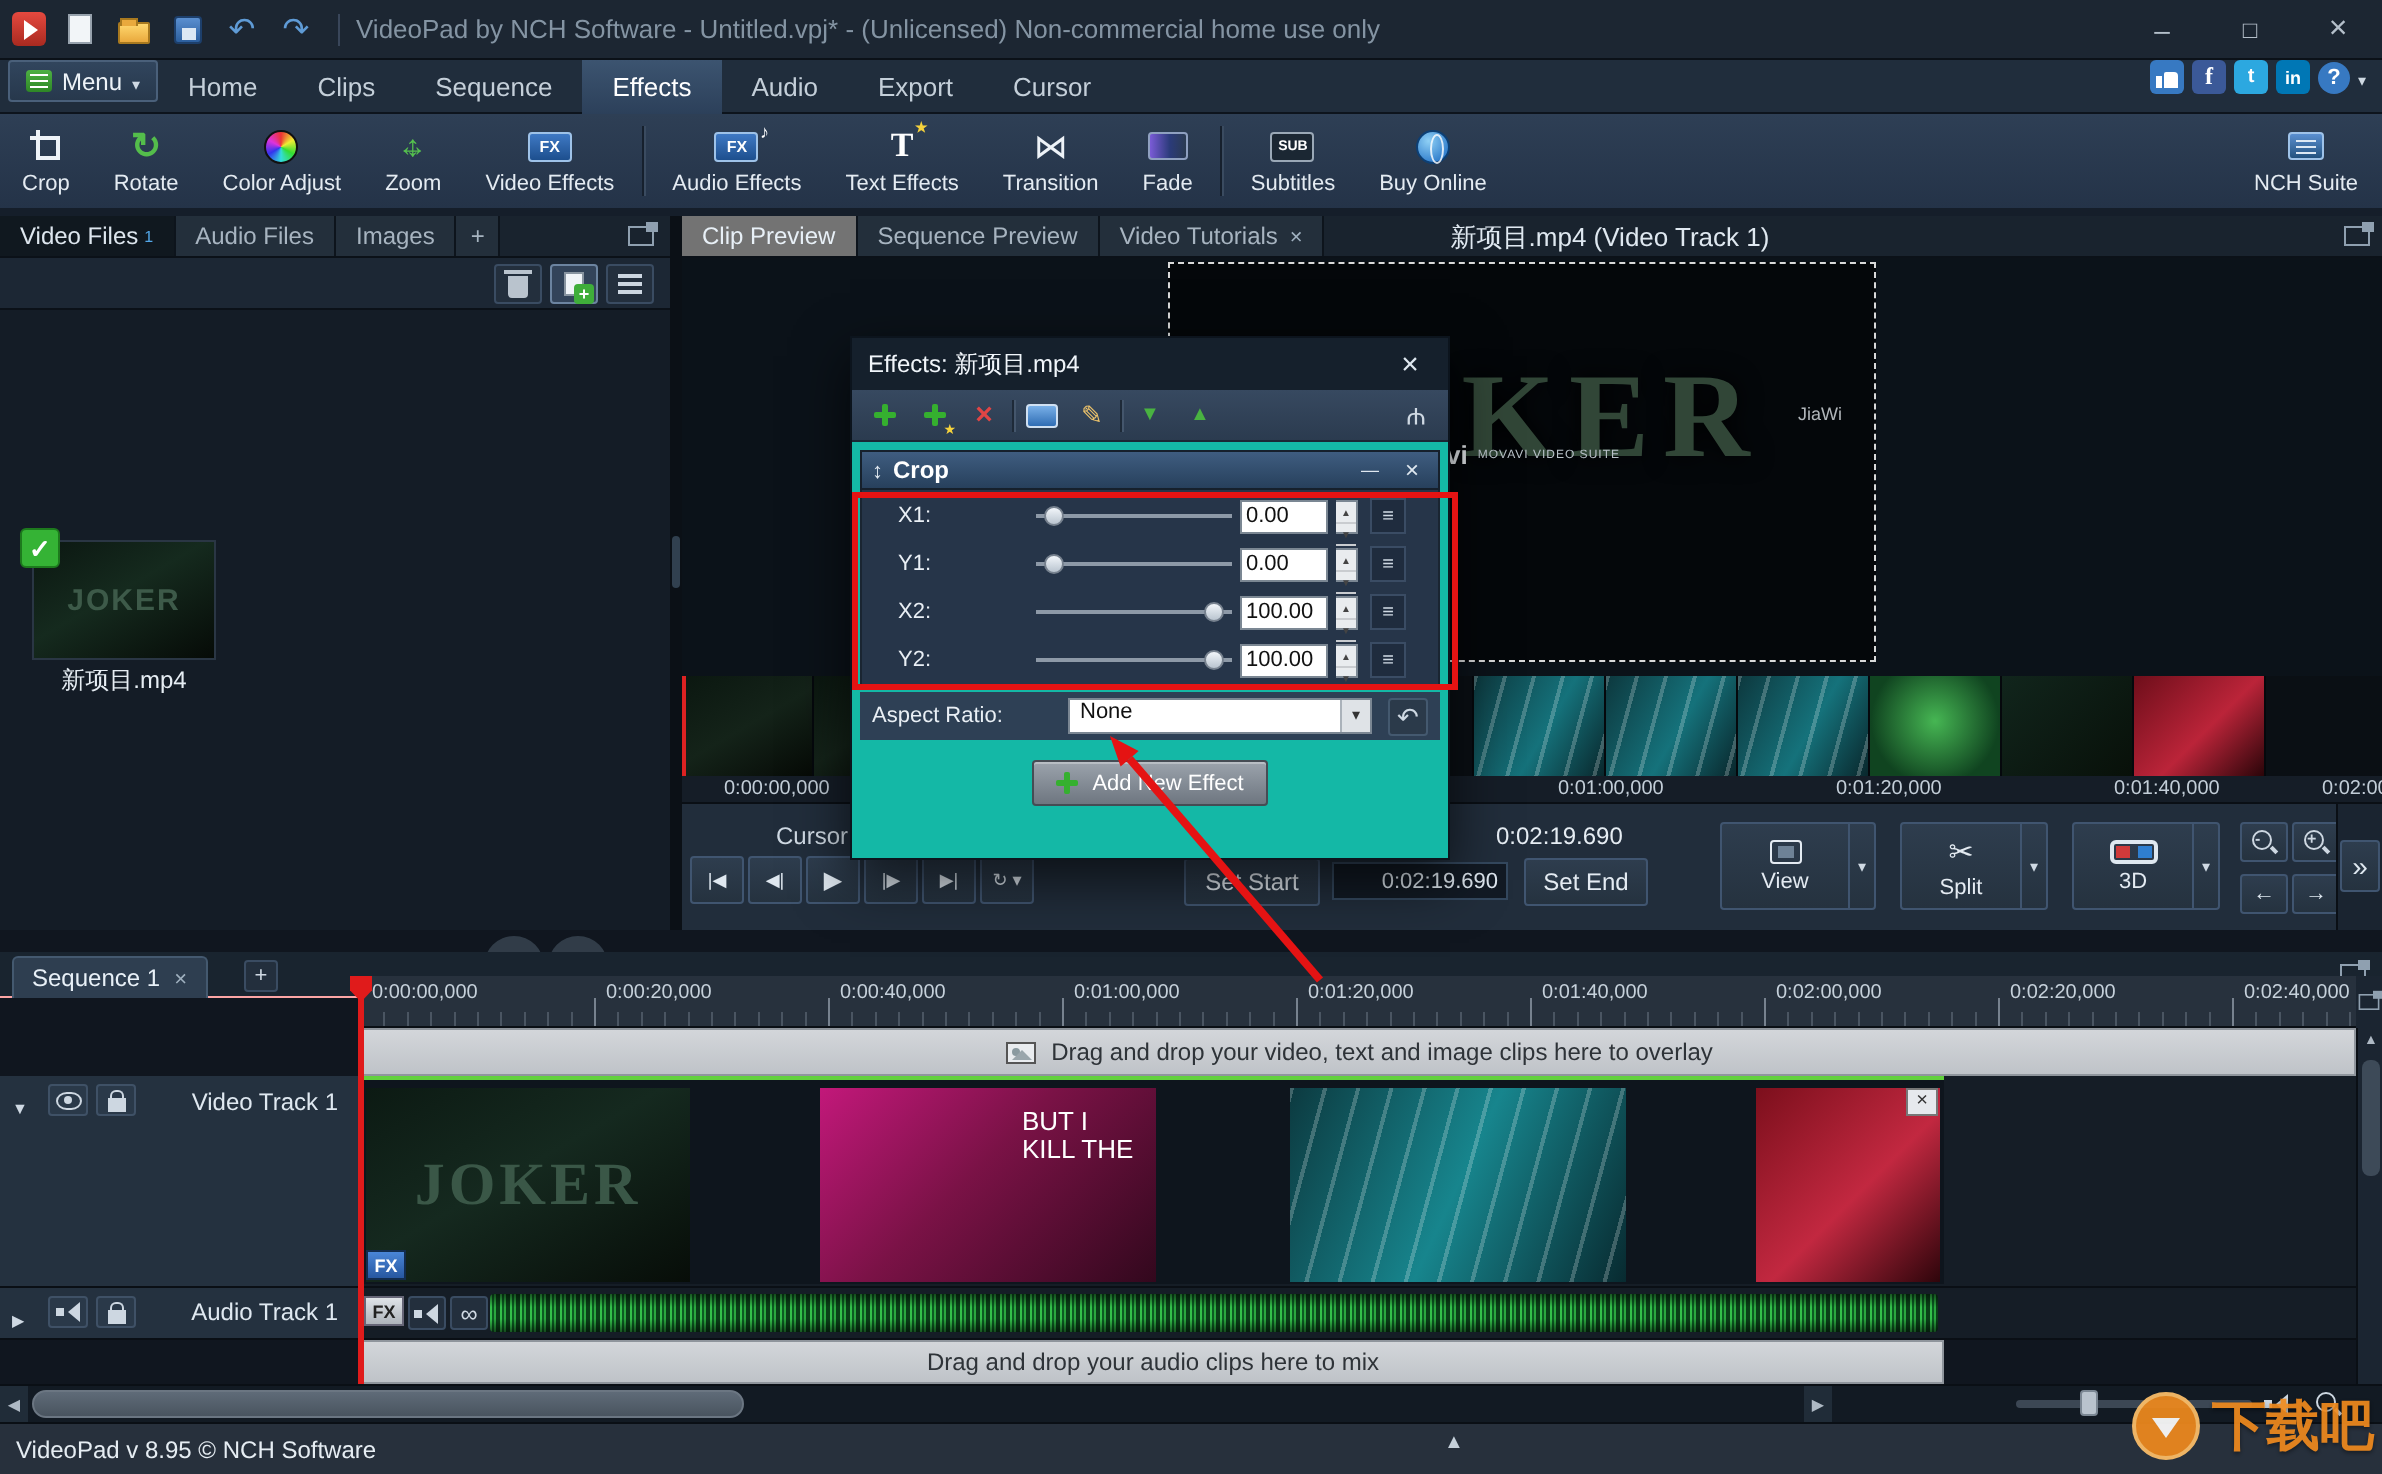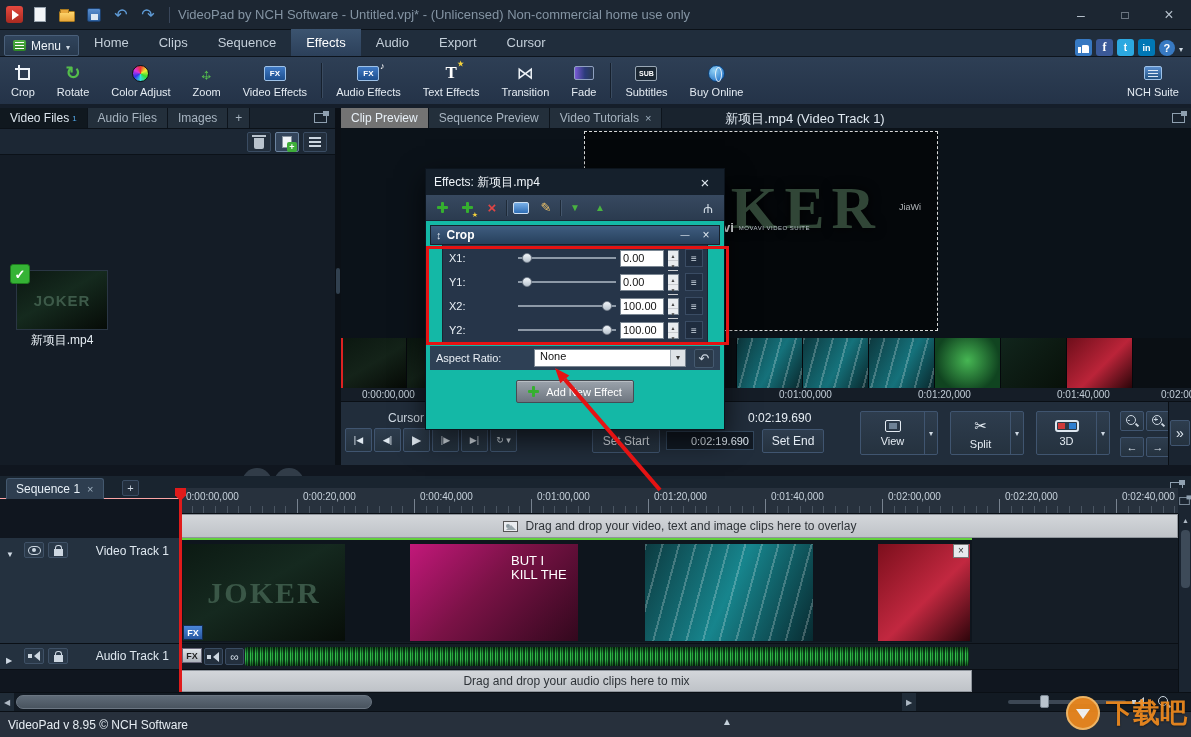--- a/index.html
+++ b/index.html
@@ -29,21 +29,21 @@
   .tb-sep{width:1px;height:16px;background:#39465a;margin-left:4px}
   .tb-title{color:#8494a3;font-size:13px;margin-left:8px;white-space:nowrap}
   .win-btns{margin-left:auto;display:flex}
   .win-btn{width:44px;height:29px;display:flex;align-items:center;justify-content:center;color:#b4bfca}
   .g-min::after{content:"–";font-size:14px}
   .g-max::after{content:"□";font-size:12px}
   .g-close::after{content:"×";font-size:16px}
 
   
   .menubar{position:absolute;left:0;top:30px;width:100%;height:27px;background:#202d3c;
-           border-bottom:1px solid #0d141d;display:flex;align-items:flex-end}
+           border-bottom:1px solid #0d141d;display:flex;align-items:flex-start}
   .menu-btn{display:flex;align-items:center;gap:5px;height:21px;margin-left:4px;padding:0 8px;
             background:linear-gradient(#31455d,#27384c);border:1px solid #4a607a;border-radius:2px}
   .ic-menu{width:13px;height:11px;border-radius:2px;background:linear-gradient(#4db043,#2e8726);position:relative}
   .ic-menu::after{content:"";position:absolute;left:2px;top:2px;width:9px;height:8px;
             background:repeating-linear-gradient(#fff 0 1px,transparent 1px 3px)}
   .caret::after{content:"▾";font-size:8px;color:#cfd9e3}
   .mtab{height:27px;padding:0 15px;display:flex;align-items:center;color:#c4cfd9;font-size:13px}
   .mtab.active{background:linear-gradient(#3c5470,#2c405a);color:#fff}
   .social{margin-left:auto;display:flex;align-items:center;gap:4px;padding-right:8px}
   .soc{width:17px;height:17px;border-radius:3px;color:#fff;font-size:10px;font-weight:bold;
@@ -223,21 +223,21 @@
   .g-branch::after{content:"Ψ";color:#cfd9e3;font-size:12px;display:inline-block;transform:rotate(180deg)}
   .dsep{width:1px;height:16px;background:#1e2a38;box-shadow:1px 0 0 #44566c}
   .dspacer{flex:1}
   .chdr{height:20px;margin:4px 4px 0;background:linear-gradient(#3f5d80,#27405c);border:1px solid #16202c;
         display:flex;align-items:center;padding:0 5px;gap:5px}
   .g-updown::after{content:"↕";font-size:11px;color:#e0e8f0}
   .chdr .ttl{font-weight:bold;font-size:12px;color:#fff;flex:1}
   .hbtn{width:16px;height:14px;display:flex;align-items:center;justify-content:center;color:#dfe8f0}
   .g-min2::after{content:"—";font-size:9px}
   .g-x2::after{content:"×";font-size:12px}
-  .pbox{margin:0 16px;background:#263549;border:1px solid #1a2532;border-top:none;padding:1px 0}
+  .pbox{margin:0 4px;background:#263549;border:1px solid #1a2532;border-top:none;padding:1px 12px}
   .srow{display:flex;align-items:center;height:24px;padding:0 4px 0 6px;gap:4px}
   .srow .lab{width:26px;font-size:11px;color:#e9eff5}
   .track{position:relative;width:98px;height:14px;margin-left:auto}
   .track::before{content:"";position:absolute;left:0;right:0;top:6px;height:2px;background:#8d99a7}
   .sthumb{position:absolute;top:2px;width:10px;height:10px;border-radius:50%;
           background:linear-gradient(#f2f6fa,#b9c4cf);border:1px solid #77828f}
   .pos-lo{left:4px}.pos-hi{right:4px}
   .num{width:44px;height:17px;border:1px solid #7b8793;background:#fff;color:#111;
        font:11px "Liberation Sans",sans-serif;padding:0 2px}
   .spin{display:flex;flex-direction:column;width:11px;height:17px;border:1px solid #7b8793;border-left:none;background:#e9ecef}

